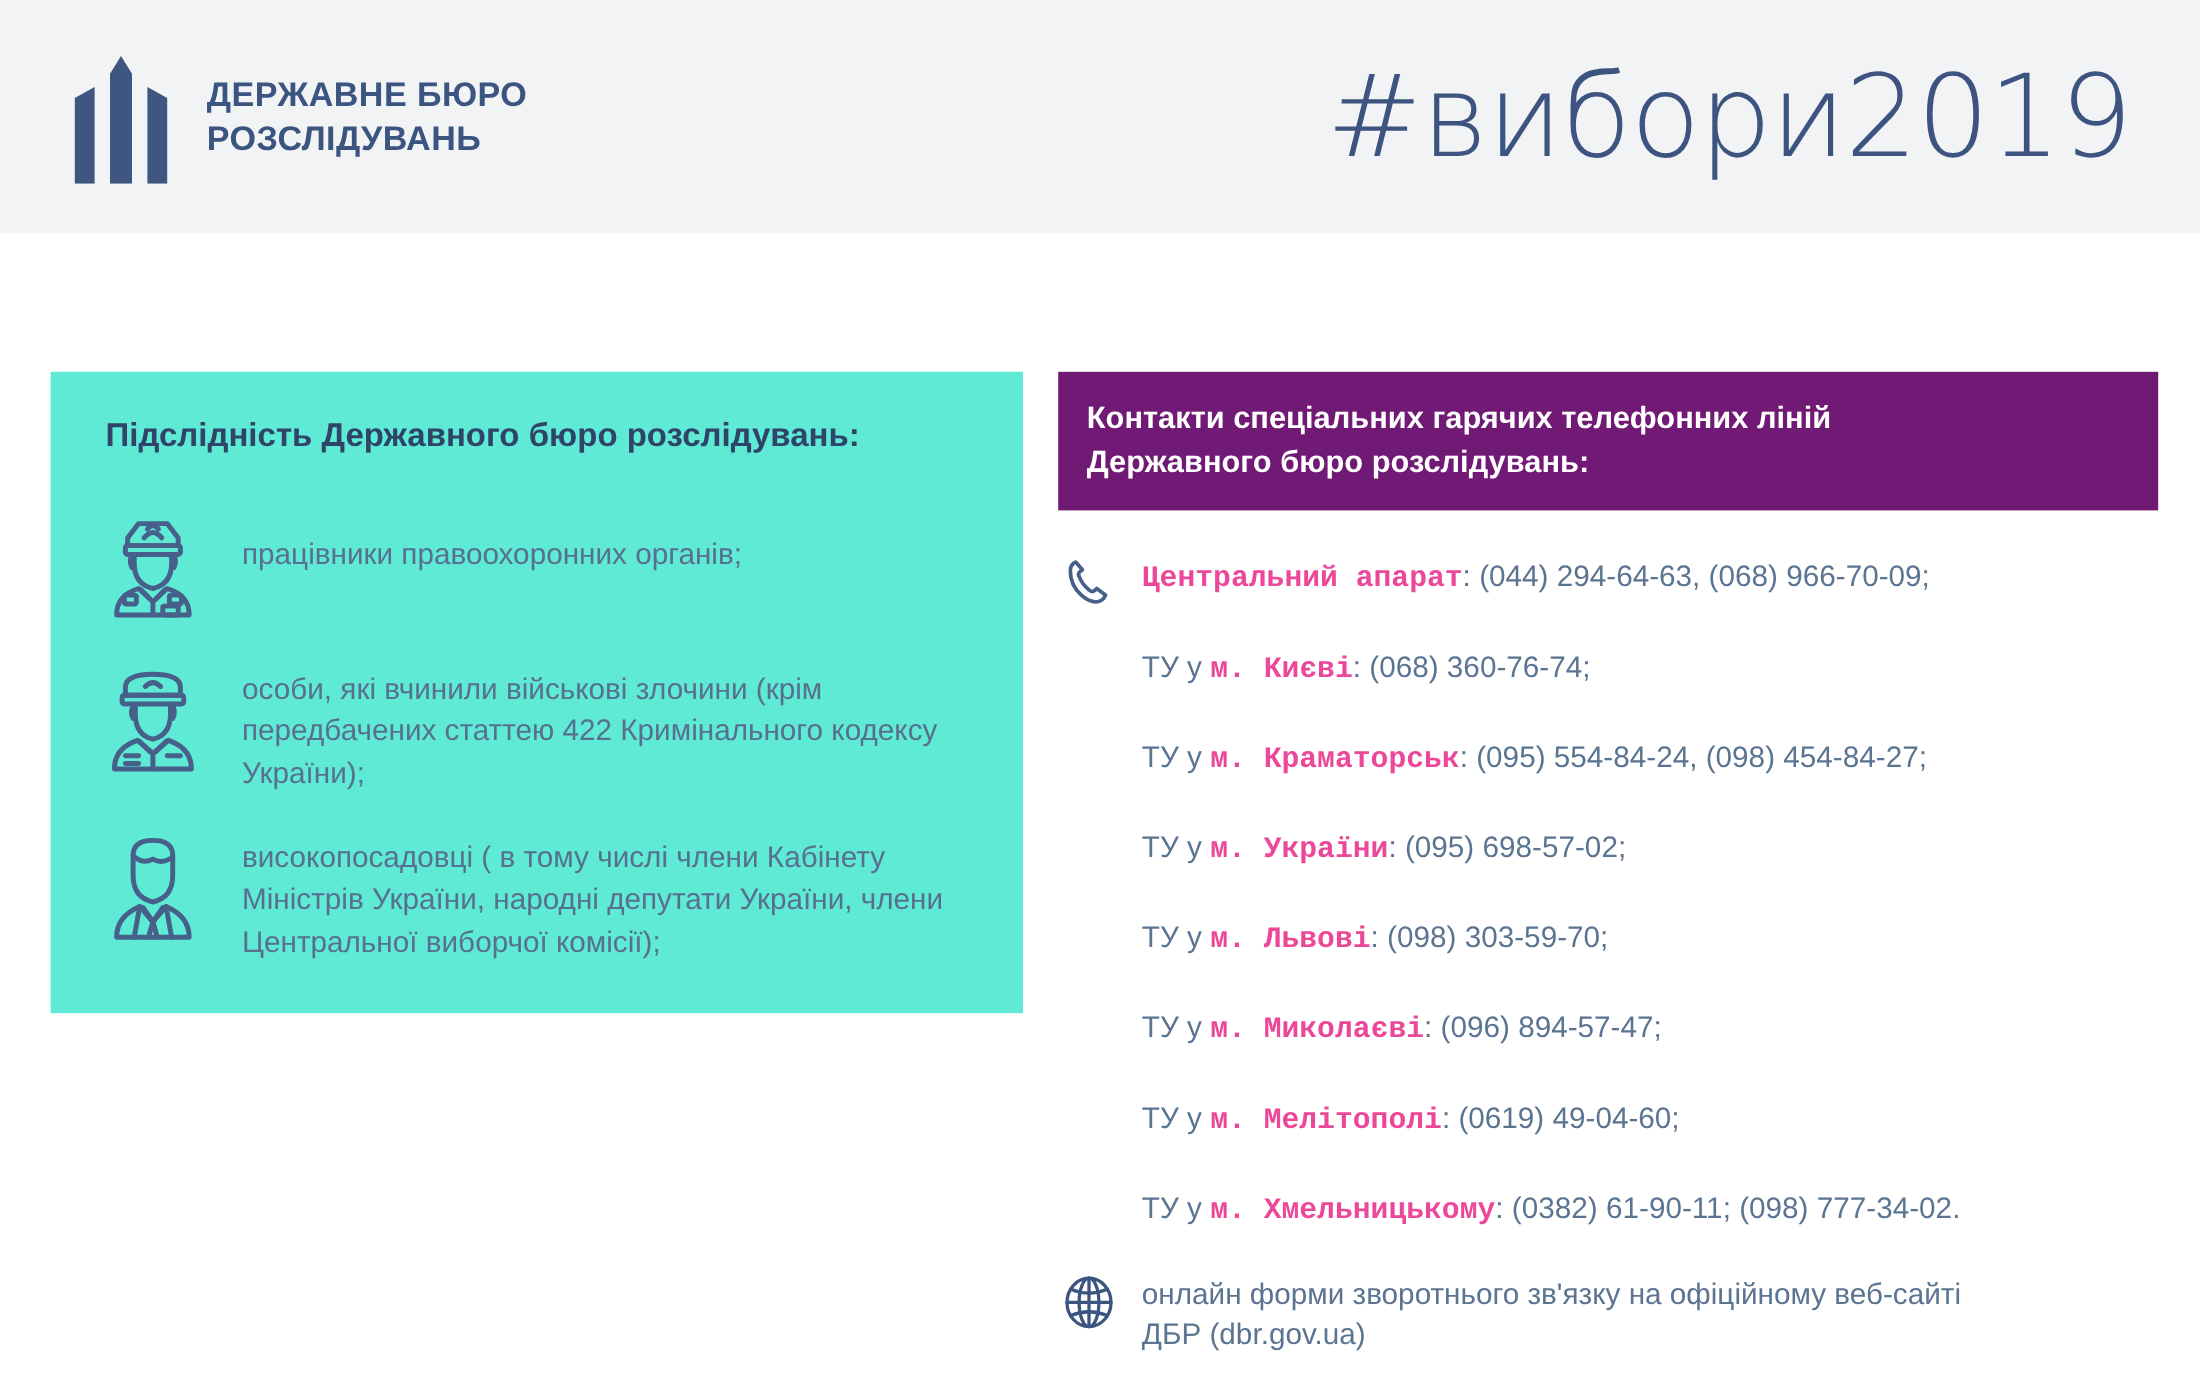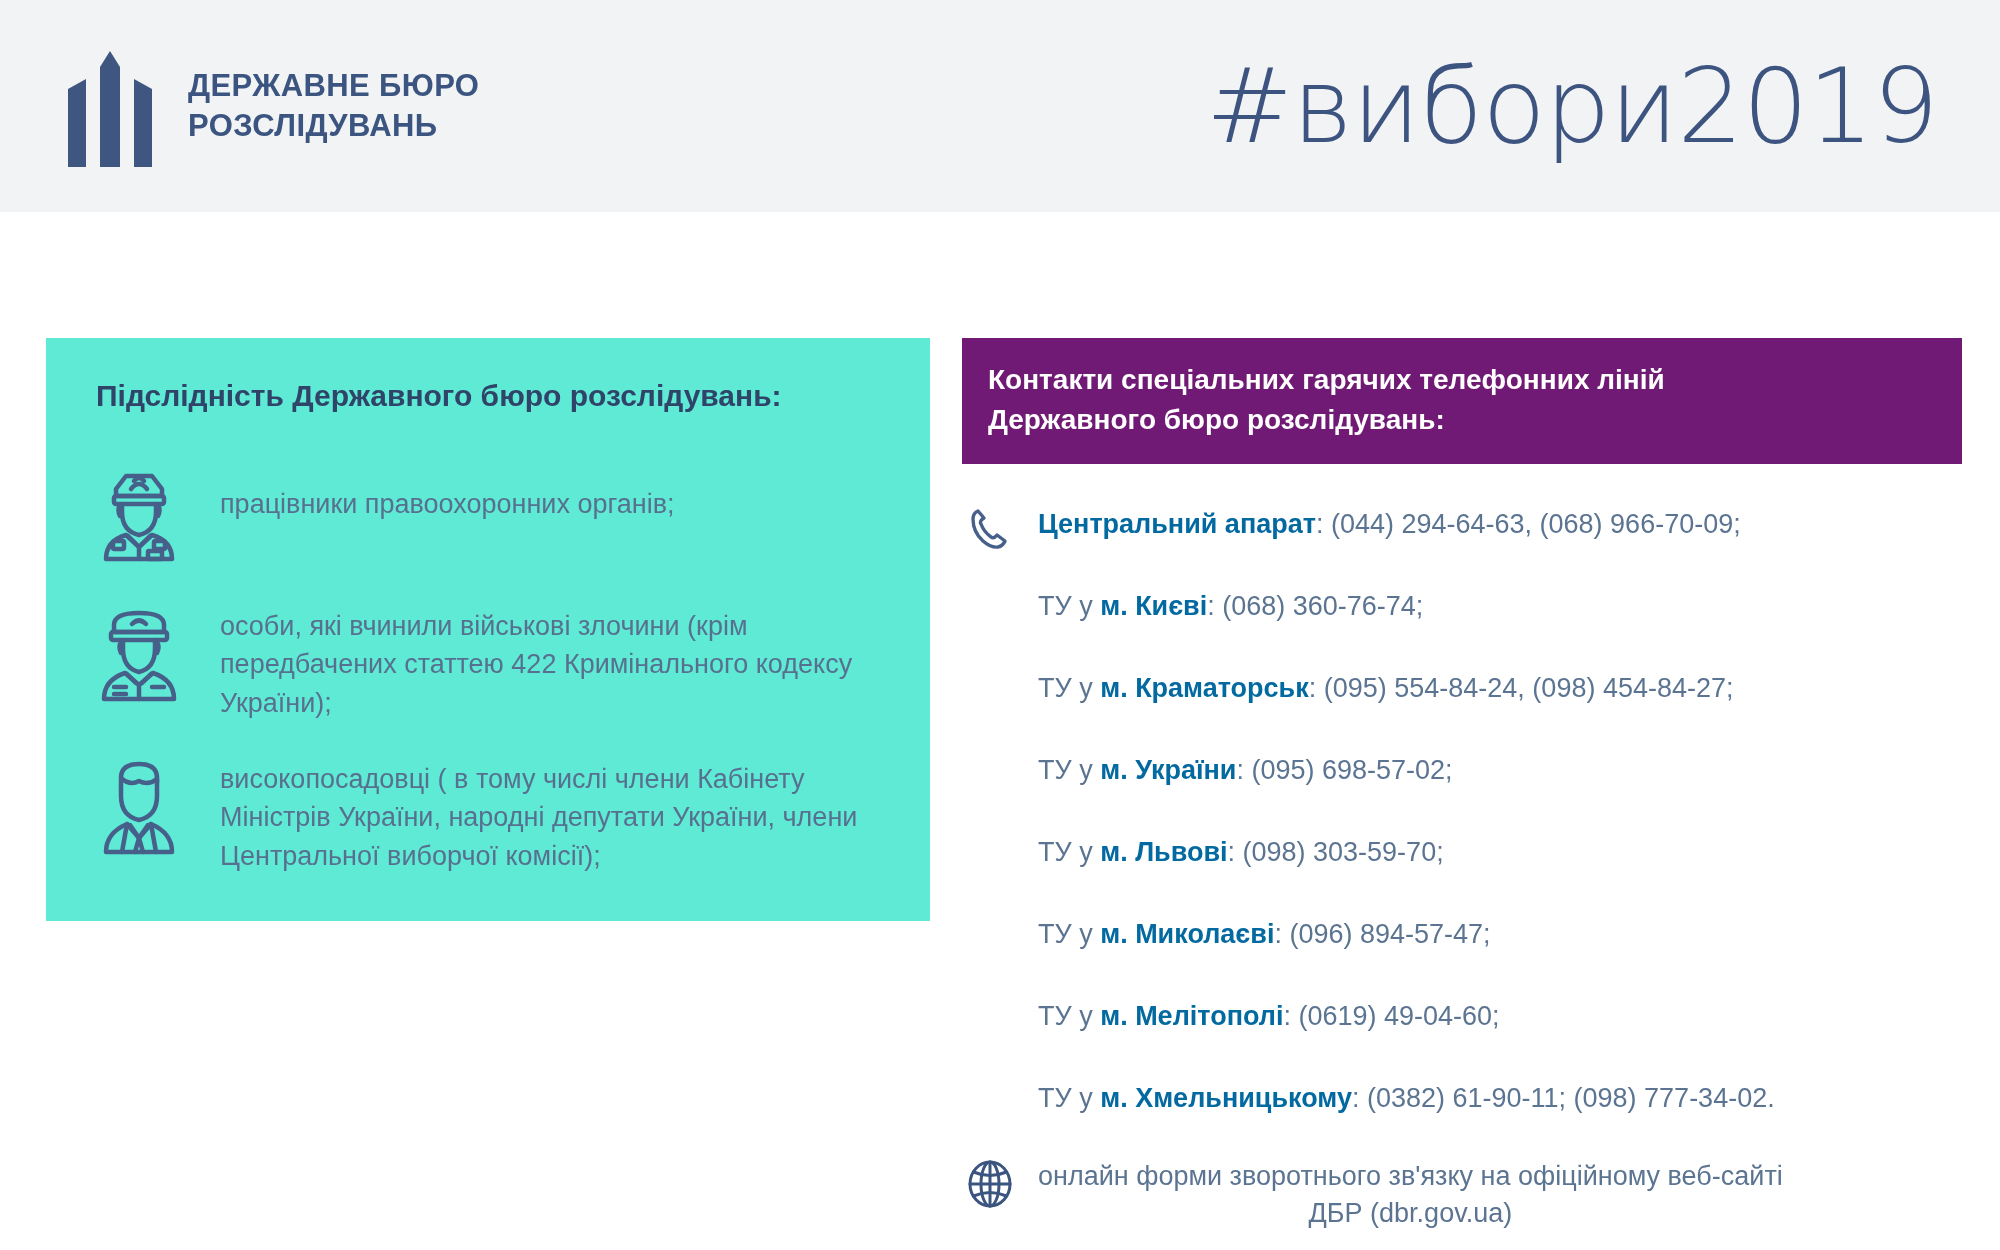--- a/index.html
+++ b/index.html
@@ -156,30 +156,30 @@
 
   .contact-text {
     color: #5b7491;
     font-size: 27px;
     line-height: 1.4;
     padding-top: 6px;
     white-space: nowrap;
   }
 
   .contact-text b {
-    color: #0369a1;
+    color: #ec4899;
     font-weight: bold;
+    font-family: Liberation Mono, monospace;
   }
 
   .online-row {
     display: flex;
     align-items: flex-start;
     gap: 20px;
     margin-top: 26px;
-    text-align: center;
   }
 
   .online-text {
     color: #5b7491;
     font-size: 27px;
     line-height: 1.4;
     padding-top: 2px;
   }
 
   svg { display: block; }

